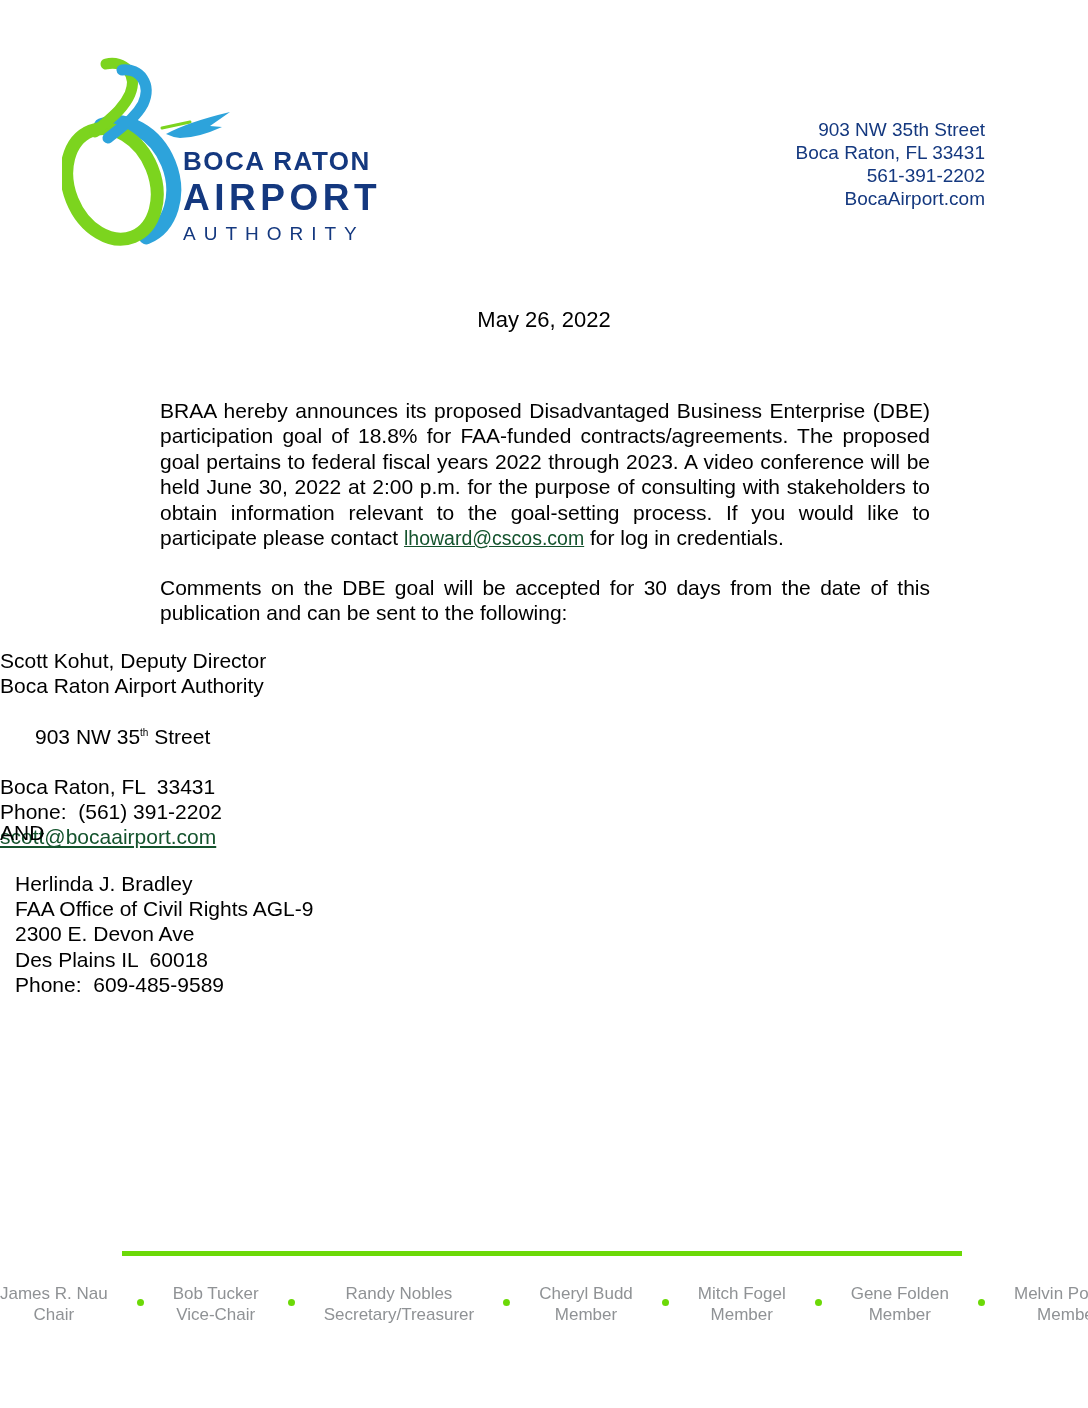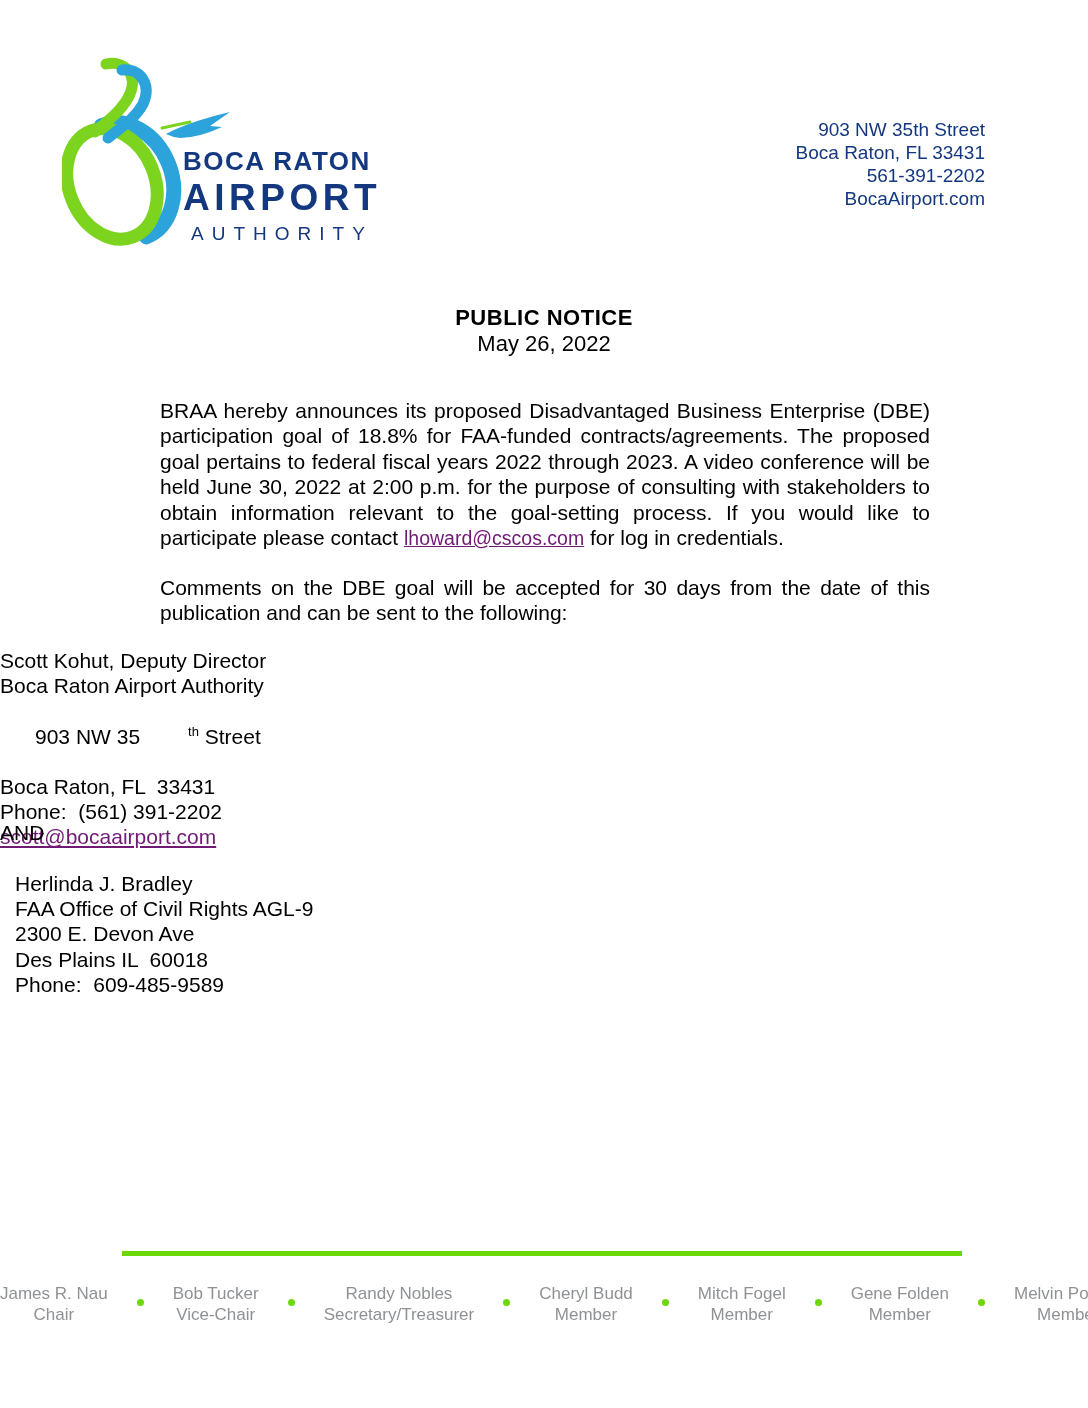--- a/index.html
+++ b/index.html
@@ -40,21 +40,20 @@
     font-size: 37px;
     font-weight: 700;
     letter-spacing: 4.5px;
     margin-top: 5px;
   }
   .logo-text .l3 {
     font-size: 19px;
     font-weight: 400;
     letter-spacing: 8px;
     margin-top: 8px;
-    text-align: center;
   }
 
   .address-block {
     position: absolute;
     top: 118px;
     right: 103px;
     text-align: right;
     color: #14387F;
     font-size: 19px;
     line-height: 23px;
@@ -79,42 +78,42 @@
     left: 160px;
     width: 770px;
     font-size: 21px;
     line-height: 25.4px;
     text-align: justify;
   }
   .para1 { top: 398px; }
   .para2 { top: 575px; }
 
   a.email-link {
-    color: #701a75;
+    color: #14532d;
     text-decoration: underline;
   }
   .para1 a.email-link {
     font-size: 19.5px;
     font-family: "Liberation Sans", sans-serif;
   }
 
   
   .center-block {
     position: absolute;
     left: 0;
     width: 100%;
     text-align: left;
     font-size: 21px;
     line-height: 25.2px;
   }
   .contact1 { top: 648px; }
   .and-sep  { top: 820px; }
   .contact2 { top: 871px; margin-left: 15px; }
   .center-block .line { white-space: pre-wrap; }
-  .center-block sup { font-size: 13px; vertical-align: super; line-height: 0; margin-left: 48px; }
+  .center-block sup { font-size: 10px; vertical-align: super; line-height: 0; }
 
   
   .footer-divider {
     position: absolute;
     left: 122px;
     top: 1251px;
     width: 840px;
     height: 5px;
     background: #6CD907;
   }
@@ -171,21 +170,20 @@
   </div>
 
   <div class="address-block">
     <div class="line">903 NW 35th Street</div>
     <div class="line">Boca Raton, FL 33431</div>
     <div class="line">561-391-2202</div>
     <div class="line">BocaAirport.com</div>
   </div>
 
   <div class="title-block">
-    <div class="doc-title">PUBLIC NOTICE</div>
     <div class="doc-date">May 26, 2022</div>
   </div>
 
   <p class="para para1"><span>BRAA hereby announces its proposed Disadvantaged Business Enterprise (DBE) participation goal of 18.8% for FAA-funded contracts/agreements. The proposed goal pertains to federal fiscal years 2022 through 2023. A video conference will be held June 30, 2022 at 2:00 p.m. for the purpose of consulting with stakeholders to obtain information relevant to the goal-setting process.  If you would like to participate please contact </span><a class="email-link" href="#">lhoward@cscos.com</a><span> for log in credentials.</span></p>
 
   <p class="para para2">Comments on the DBE goal will be accepted for 30 days from the date of this publication and can be sent to the following:</p>
 
   <div class="center-block contact1">
     <div class="line">Scott Kohut, Deputy Director</div>
     <div class="line">Boca Raton Airport Authority</div>

